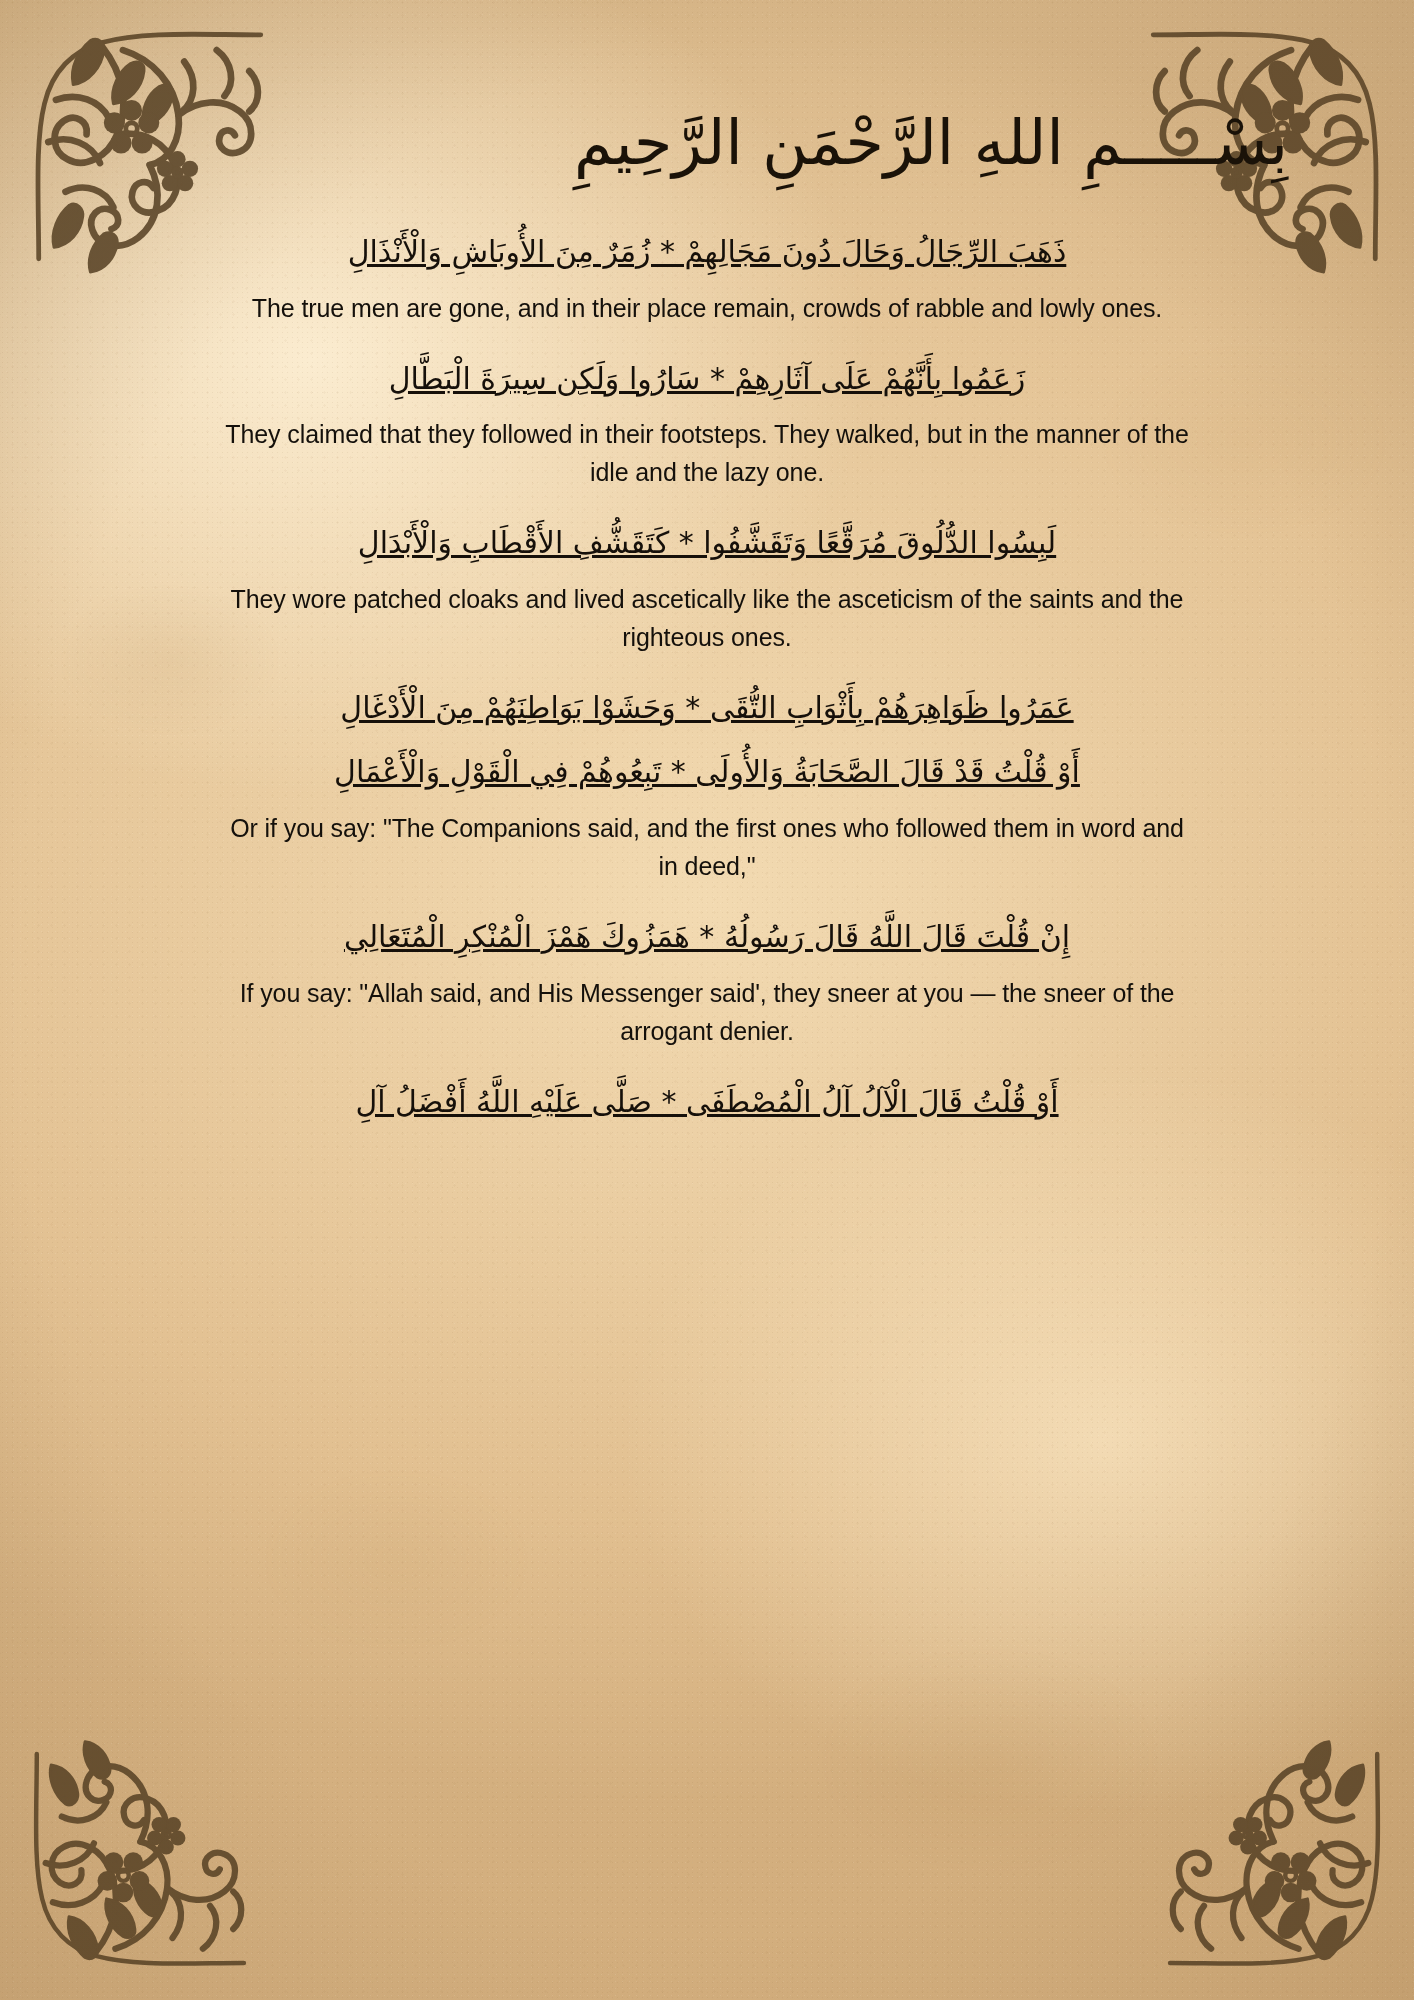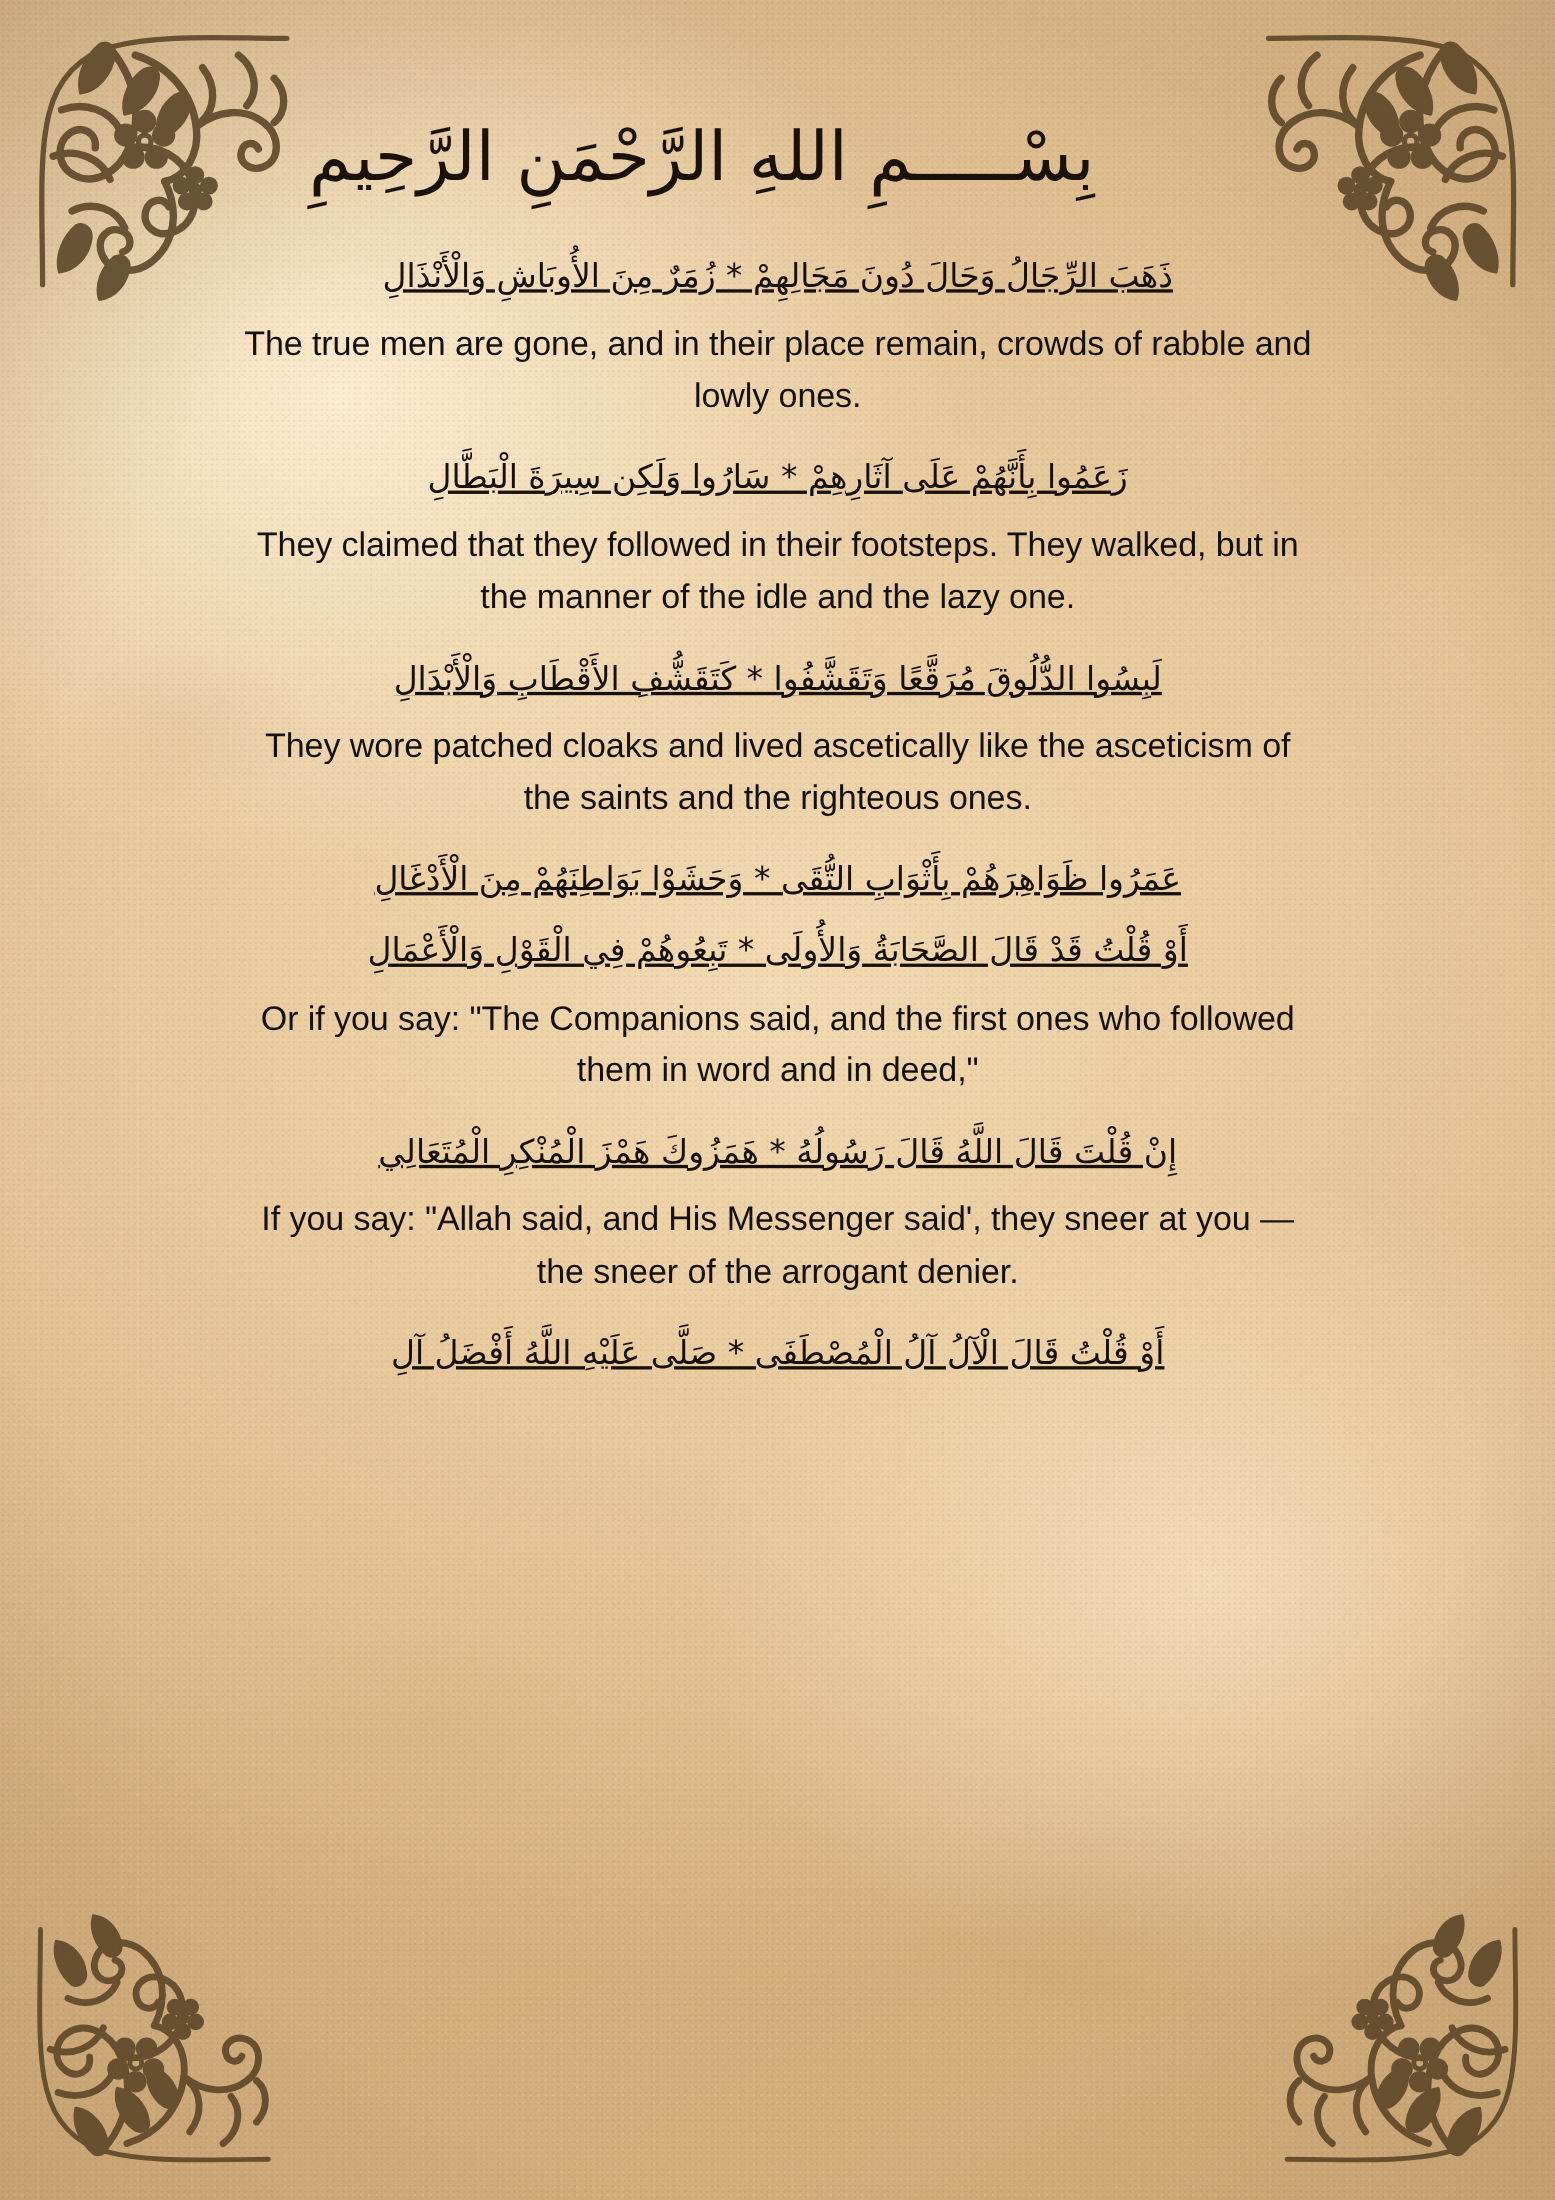--- a/index.html
+++ b/index.html
@@ -77,23 +77,22 @@
     position: absolute;
     top: 0; left: 0;
     width: 1414px;
     height: 2000px;
     z-index: 5;
   }
 
   #basmala-wrap {
     position: absolute;
     top: 96px;
-    left: 0;
+    left: 12px;
     width: 1276px;
-    text-align: center;
   }
   .basmala {
     font-family: "DejaVu Sans", "Liberation Sans", sans-serif;
     font-size: 62px;
     line-height: 1.5;
     color: #1a1208;
     direction: rtl;
     white-space: nowrap;
   }
 
@@ -116,21 +115,21 @@
     color: #16100a;
     padding: 10px 0 2px 0;
     white-space: nowrap;
     text-decoration: underline;
   }
 
   .english {
     text-align: center;
     font-family: "Liberation Sans", sans-serif;
     font-weight: 300;
-    font-size: 31px;
+    font-size: 25px;
     line-height: 1.52;
     color: #14100b;
     padding: 10px 112px 14px 112px;
     letter-spacing: -0.1px;
   }
 </style>
 </head>
 <body>
 
 <div id="page">

